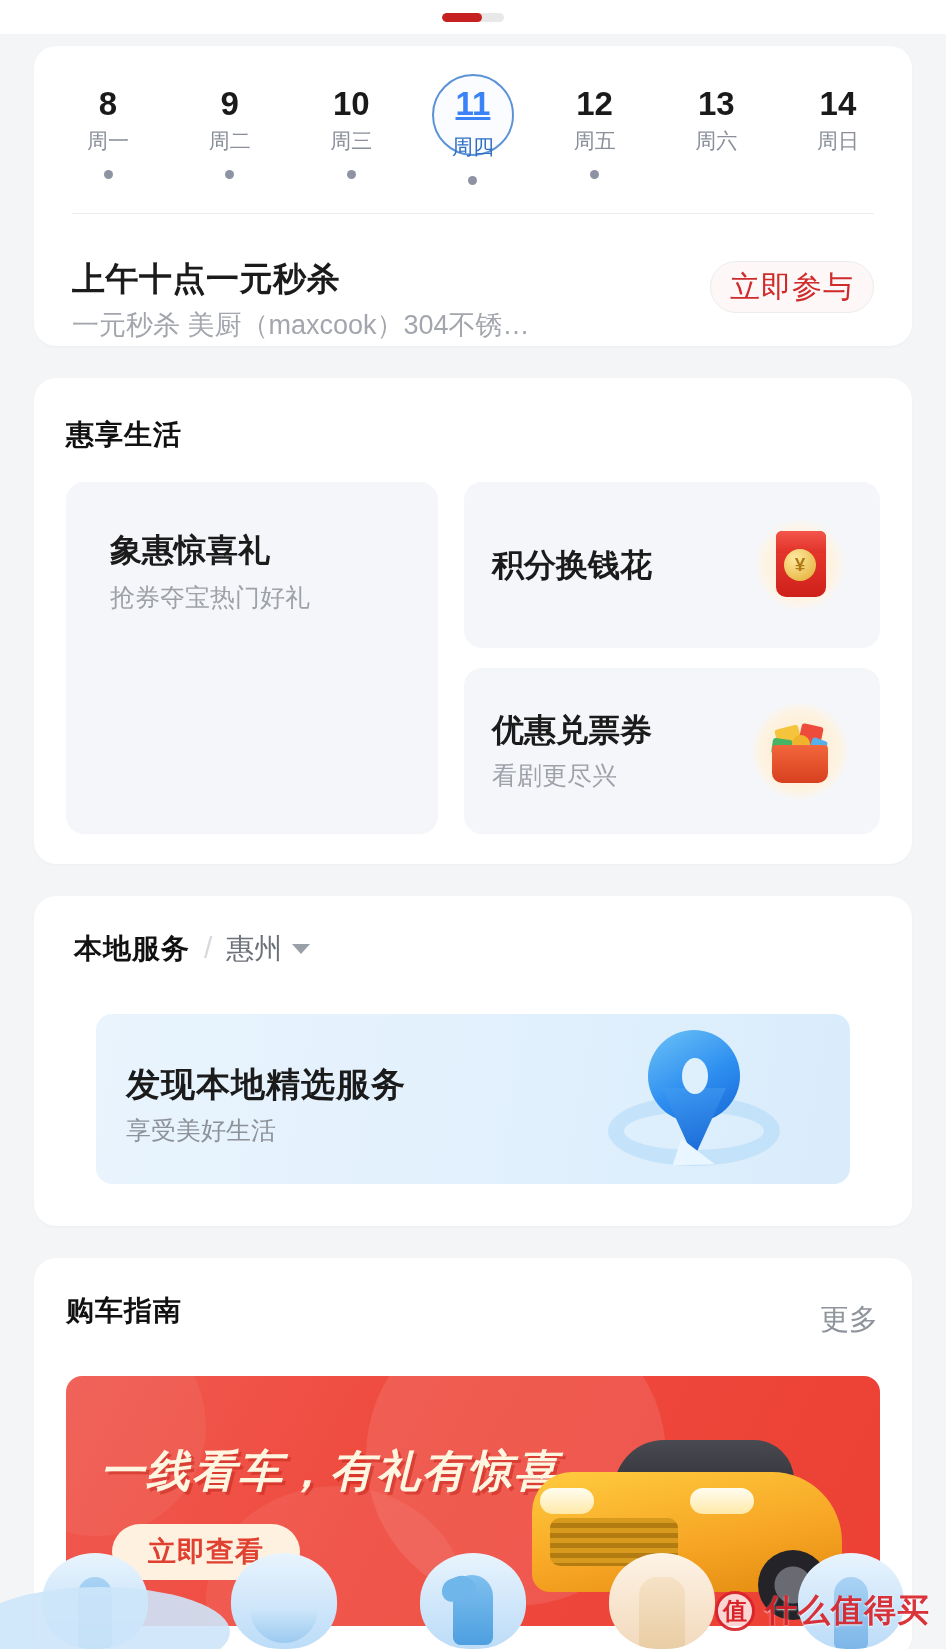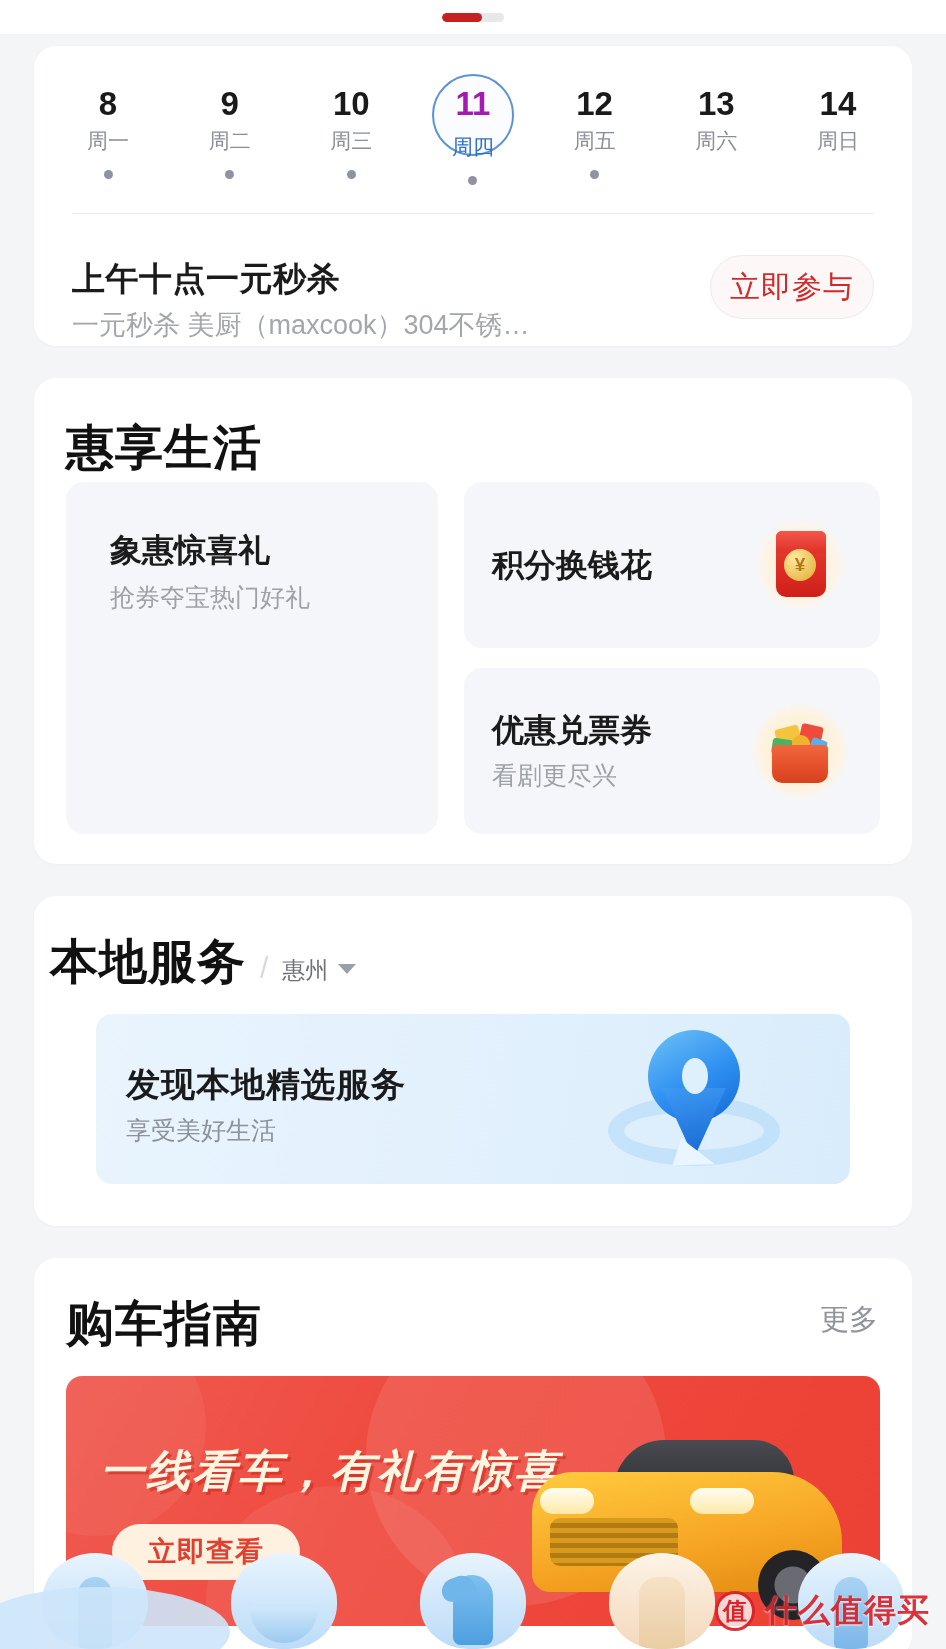--- a/index.html
+++ b/index.html
@@ -43,21 +43,21 @@
   }
   .date-ring {
     position: absolute; top: -6px; left: 50%; transform: translateX(-50%);
     width: 82px; height: 82px; border-radius: 50%;
     border: 2px solid #5b93d6; background: #fafcff;
   }
   .date-num {
     font-size: 33px; font-weight: 700; color: #1a1a1a; line-height: 40px;
     position: relative; z-index: 2; font-family: "Liberation Sans", sans-serif;
   }
-  .date-col.active .date-num { color: #a21caf; }
+  .date-col.active .date-num { color: #3b82f6; text-decoration: underline; }
   .date-wk {
     font-size: 21px; color: #8a8f99; line-height: 30px; margin-top: 2px;
     position: relative; z-index: 2;
   }
   .date-col.active .date-wk { color: #2f6fc4; margin-top: 8px; }
   .date-dot {
     width: 9px; height: 9px; border-radius: 50%; background: #8e93a3;
     margin-top: 14px; position: relative; z-index: 2;
   }
   .date-dot.off { background: transparent; }
@@ -73,31 +73,31 @@
   .seckill-title {
     font-size: 33px; font-weight: 700; color: #1b1b1b; line-height: 44px;
     letter-spacing: 0.5px;
   }
   .seckill-sub {
     font-size: 27px; color: #a3a6ad; line-height: 40px; margin-top: 4px;
     white-space: nowrap; overflow: hidden; text-overflow: ellipsis;
     max-width: 530px;
   }
   .join-btn {
-    width: 164px; height: 64px; border-radius: 32px;
+    width: 164px; height: 52px; border-radius: 32px;
     border: 1.5px solid #ececec; background: #fdf7f7;
     display: flex; align-items: center; justify-content: center;
     font-size: 30px; color: #cf2b2b; letter-spacing: 1px;
     flex-shrink: 0;
   }
 
   
   .life { top: 378px; height: 486px; }
   .sec-title {
-    font-size: 48px; font-weight: 700; color: #111; letter-spacing: 1px;
+    font-size: 28px; font-weight: 700; color: #111; letter-spacing: 1px;
   }
   .life .sec-title { position: absolute; left: 32px; top: 38px; }
   .life-grid {
     position: absolute; left: 32px; right: 32px; top: 104px; bottom: 30px;
     display: flex; gap: 26px;
   }
   .life-left {
     width: 372px; background: #f5f6fa; border-radius: 18px;
     display: flex; flex-direction: row; overflow: hidden;
   }
@@ -177,24 +177,24 @@
   .tk { position: absolute; border-radius: 3px; }
   .tk.a { left: 28px; top: 28px; width: 24px; height: 18px; background:#f5c43c; transform: rotate(-14deg); }
   .tk.b { left: 24px; top: 40px; width: 20px; height: 16px; background:#49b364; transform: rotate(8deg); }
   .tk.c { left: 52px; top: 26px; width: 22px; height: 20px; background:#ef4b3c; transform: rotate(12deg); }
   .tk.d { left: 44px; top: 36px; width: 18px; height: 18px; border-radius:50%; background:#f0b32c; }
   .tk.e { left: 62px; top: 40px; width: 16px; height: 16px; background:#56b0ea; transform: rotate(20deg); }
 
   
   .local { top: 896px; height: 330px; }
   .local-head {
-    position: absolute; left: 16px; top: 34px; display: flex; align-items: baseline; gap: 0;
+    position: absolute; left: 40px; top: 34px; display: flex; align-items: baseline; gap: 0;
   }
   .slash { color: #d7d9de; font-size: 30px; margin: 0 14px; font-weight: 300; }
-  .city { font-size: 23px; color: #6c7078; }
+  .city { font-size: 28px; color: #6c7078; }
   .caret {
     display: inline-block; width: 0; height: 0; margin-left: 10px;
     border-left: 9px solid transparent; border-right: 9px solid transparent;
     border-top: 10px solid #9aa0a8; transform: translateY(-4px);
   }
   .local-banner {
     position: absolute; left: 62px; right: 62px; top: 118px; height: 170px;
     border-radius: 16px;
     background: linear-gradient(100deg,#e9f4fd 0%, #e3f1fd 45%, #d9ecfb 100%);
     overflow: hidden;

